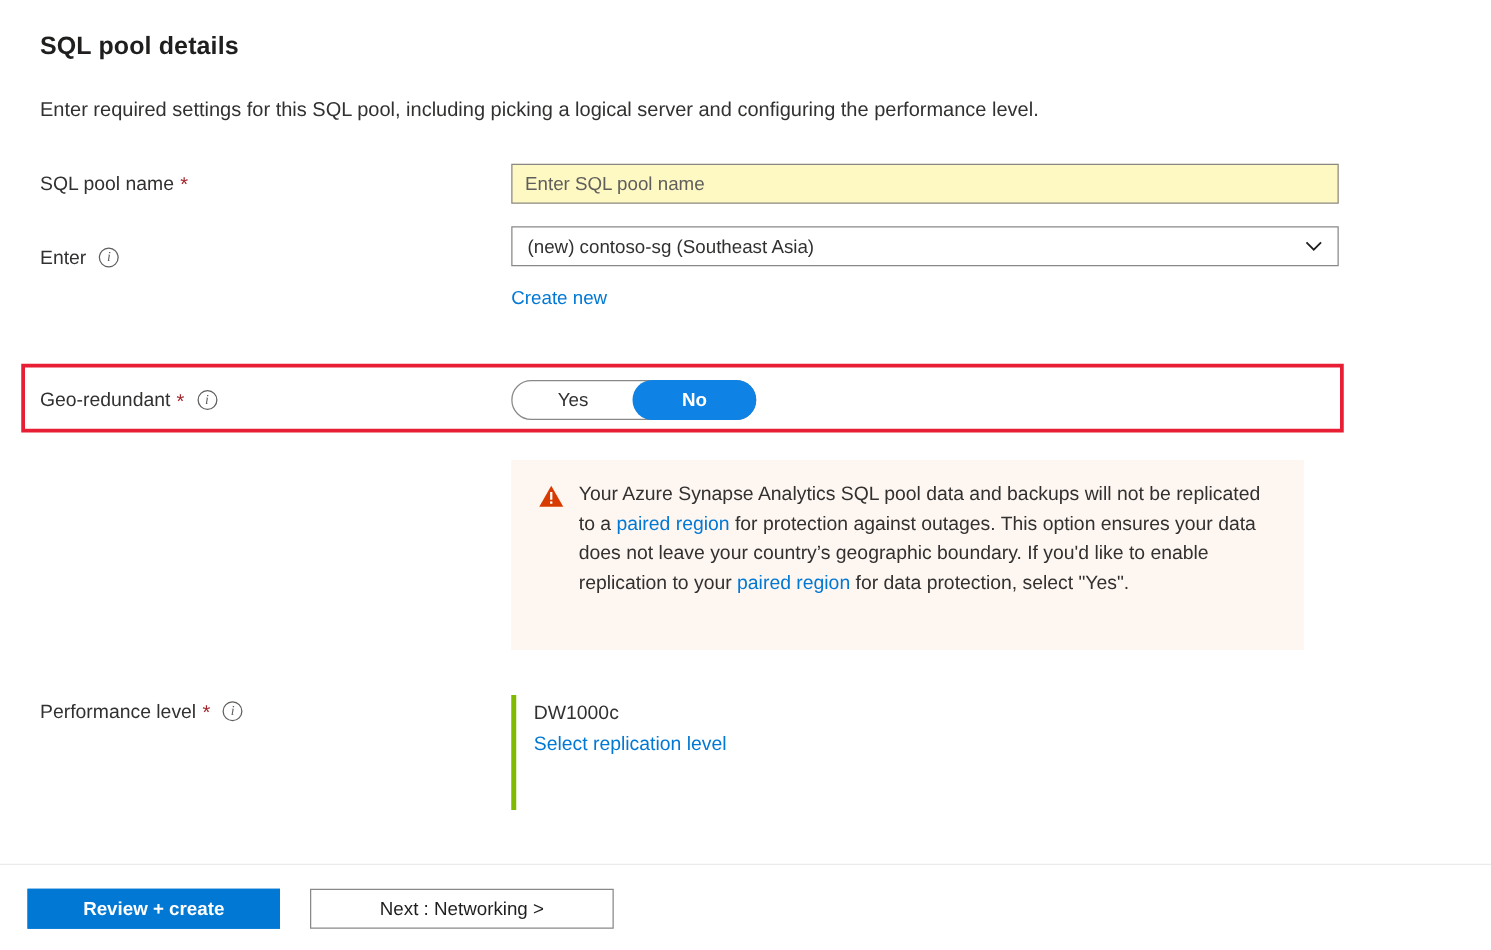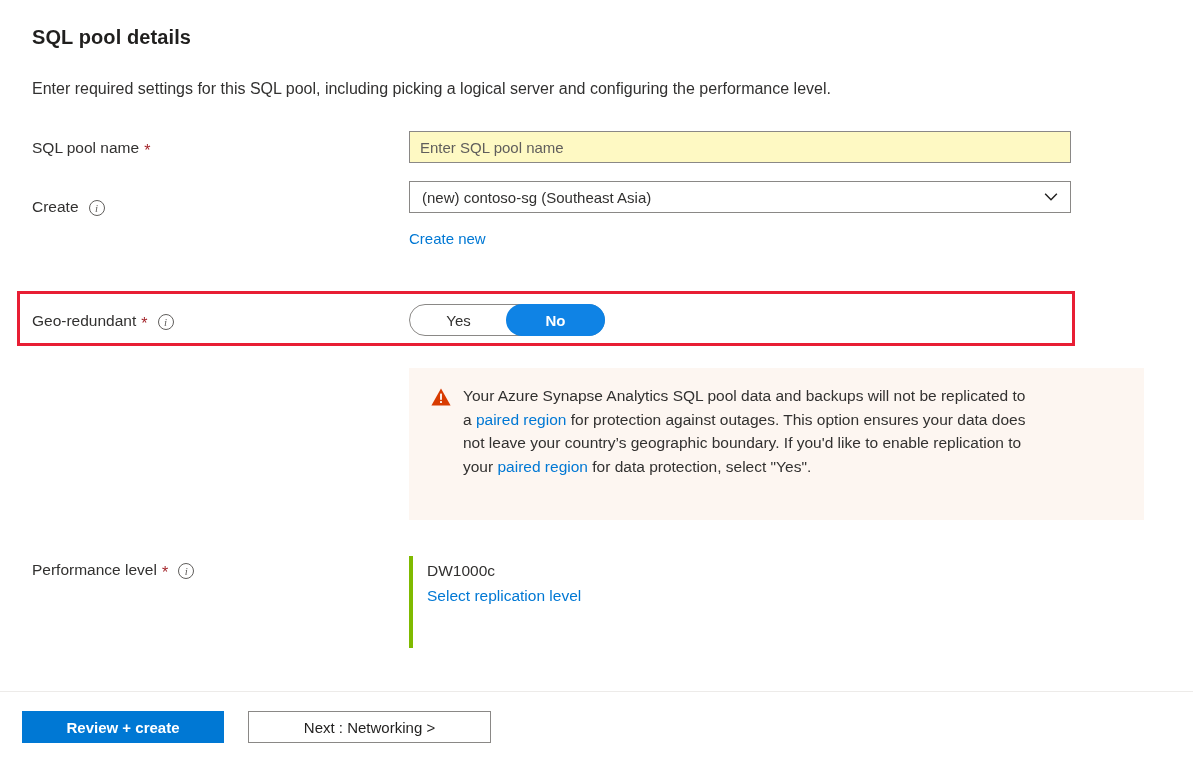--- a/index.html
+++ b/index.html
@@ -41,21 +41,21 @@
     color: #323130;
     white-space: nowrap;
   }
 
   
   .form-label {
     position: absolute;
     font-size: 15.5px;
     color: #323130;
     display: flex;
-    align-items: flex-end;
+    align-items: flex-start;
     white-space: nowrap;
   }
   .req-star {
     color: #a4262c;
     font-size: 16px;
     margin-left: 5px;
     line-height: 1;
     position: relative;
     top: 2px;
   }
@@ -166,21 +166,21 @@
     color: #ffffff;
     font-weight: 600;
     box-shadow: 0 0 0 1px #0f83e5;
   }
 
   
   .warn-box {
     position: absolute;
     left: 409px;
     top: 368px;
-    width: 735px;
+    width: 634px;
     height: 152px;
     background: #fdf6f1;
     padding: 16px 18px 16px 22px;
     display: flex;
     gap: 12px;
   }
   .warn-icon { width: 20px; height: 20px; flex: none; margin-top: 3px; }
   .warn-text {
     font-size: 15.5px;
     line-height: 1.52;
@@ -265,21 +265,21 @@
   <div class="section-title">SQL pool details</div>
   <div class="section-desc">Enter required settings for this SQL pool, including picking a logical server and configuring the performance level.</div>
 
   <div class="form-label" style="left:32px; top:139px;">
     <span>SQL pool name</span>
     <span class="req-star">*</span>
   </div>
   <input class="txt-field" style="top: 131px;" type="text" placeholder="Enter SQL pool name">
 
   <div class="form-label" style="left:32px; top:198px;">
-    <span>Create</span>
+    <span>Enter</span>
     <span class="info-icon">i</span>
   </div>
   <div class="sel-wrap" style="top:181px;padding-left:12px;">
     <span class="sel-value">(new) contoso-sg (Southeast Asia)</span>
     <svg class="chev" viewBox="0 0 20 20">
       <path d="M3.5 6.5 L10 13 L16.5 6.5" fill="none" stroke="#201f1e" stroke-width="1.6"></path>
     </svg>
   </div>
   <a class="link" style="left:409px; top:230px;">Create new</a>
 

